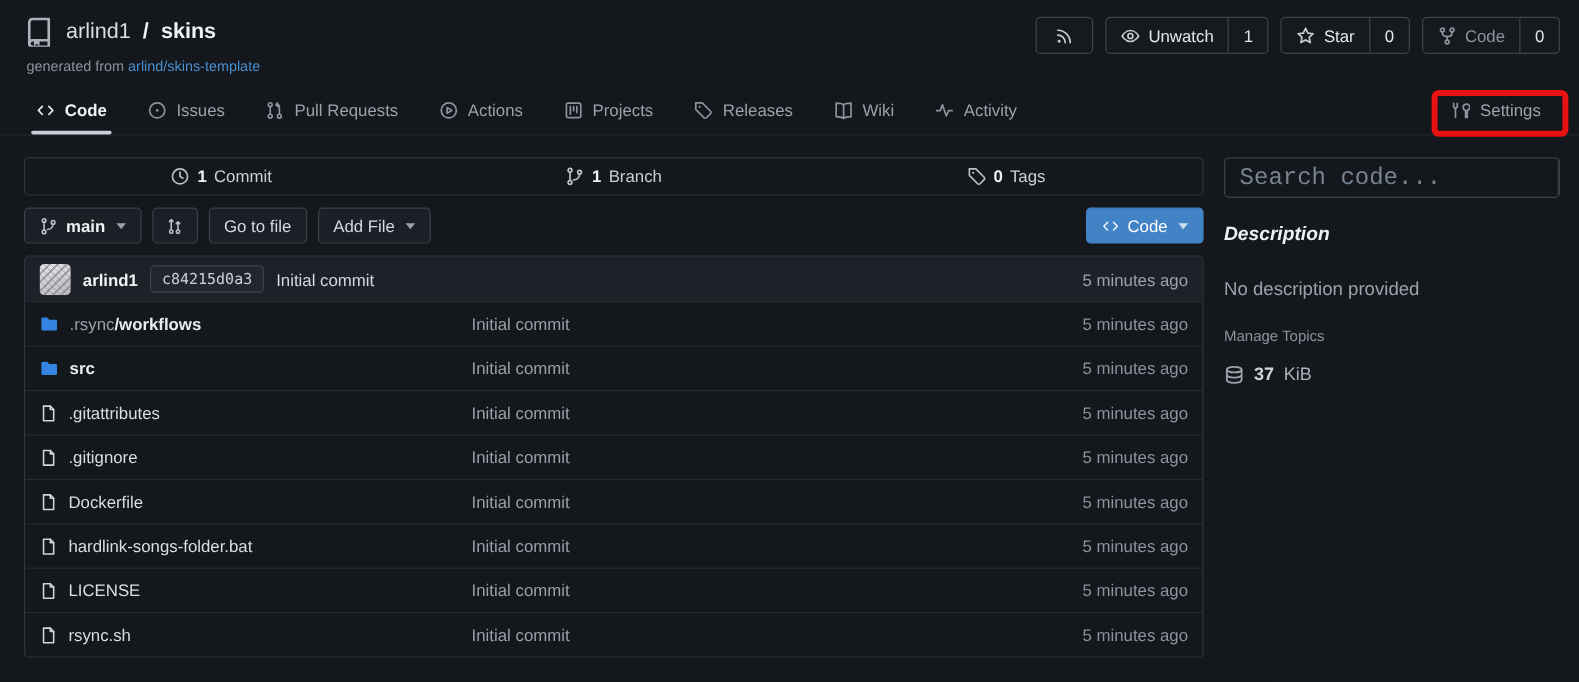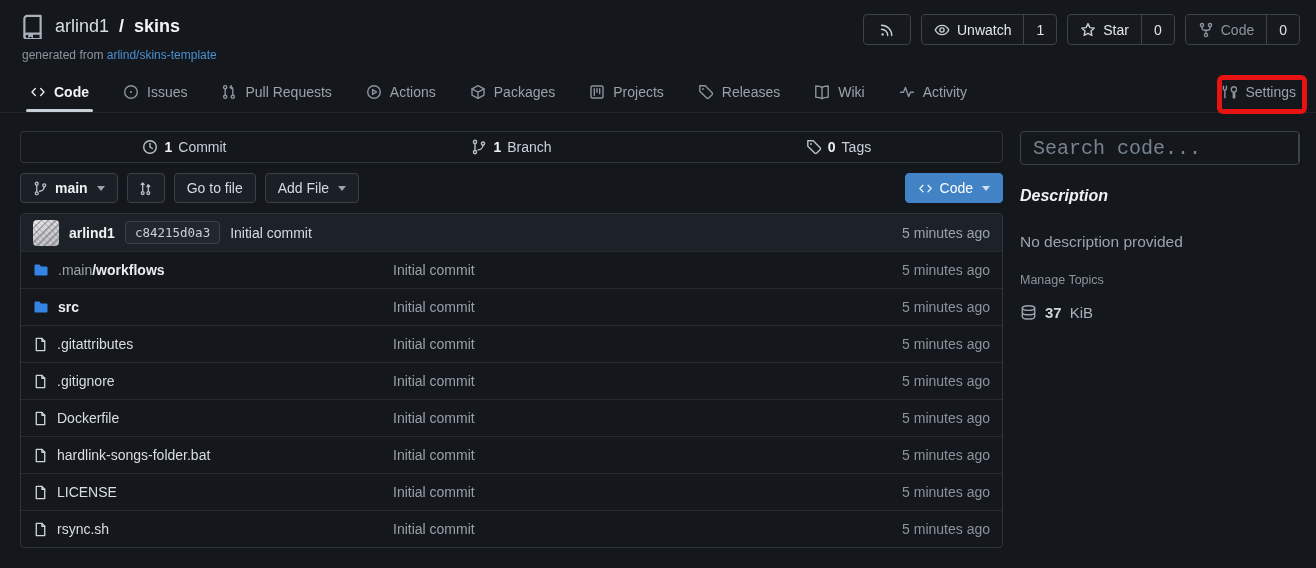--- a/index.html
+++ b/index.html
@@ -30,21 +30,21 @@
   .btn-muted, .btn-muted .seg-icon { color:#8b949e; }
   .rss-btn { width:46px; justify-content:center; padding:0; }
 
   
   .tabs { display:flex; align-items:stretch; gap:34px; margin-top:10px; padding:0 16px 0 30px; height:41px; border-bottom:1px solid #21262d; }
   .tab { display:flex; align-items:center; gap:8px; color:#9aa3ab; cursor:pointer; position:relative; white-space:nowrap; }
   .tab .tab-icon { color:#8b949e; }
   .tab.active { color:#f0f3f6; font-weight:700; }
   .tab.active .tab-icon { color:#e7ebee; }
   .tab.active::after { content:""; position:absolute; left:-4px; right:-4px; bottom:0; height:3px; background:#c8cfd6; border-radius:2px; }
-  .settings-wrap { margin-left:auto; position:relative; display:flex; align-items:center; padding:0 4px; }
+  .settings-wrap { margin-left:auto; position:relative; display:flex; align-items:center; padding:0 16px; }
   .red-box { position:absolute; left:0; top:3px; right:-7px; bottom:-2px; border:5px solid #e81212; border-radius:6px; pointer-events:none; }
 
   
   .content { display:flex; gap:17px; padding:18px 16px 0 20px; }
   .main-col { width:983px; flex:0 0 983px; }
   .sidebar { flex:1; min-width:0; }
 
   
   .stats-bar { display:flex; height:32px; border:1px solid #2f353d; border-radius:4px; align-items:center; }
   .stat { flex:1; display:flex; align-items:center; justify-content:center; gap:6px; color:#c9d1d9; cursor:pointer; }
@@ -211,29 +211,20 @@
         <svg width="16" height="16" viewBox="0 0 16 16" class="ic">
             <circle cx="8" cy="8" r="6.3"></circle>
             <path d="M6.6 5.6v4.8L10.6 8z"></path>
           </svg>
       </span>
       <span>Actions</span>
     </div>
     <div class="tab">
       <span class="tab-icon">
         <svg width="16" height="16" viewBox="0 0 16 16" class="ic">
-            <path d="M8 1.6 14 4.9v6.2L8 14.4 2 11.1V4.9z"></path>
-            <path d="M2 4.9l6 3.3 6-3.3M8 8.2v6.2"></path>
-          </svg>
-      </span>
-      <span>Packages</span>
-    </div>
-    <div class="tab">
-      <span class="tab-icon">
-        <svg width="16" height="16" viewBox="0 0 16 16" class="ic">
             <rect x="2" y="2" width="12" height="12" rx="1.5"></rect>
             <path d="M5.3 4.8v6.4M8 4.8v3.4M10.7 4.8v5"></path>
           </svg>
       </span>
       <span>Projects</span>
     </div>
     <div class="tab">
       <span class="tab-icon">
         <svg width="16" height="16" viewBox="0 0 16 16" class="ic">
             <path d="M1.8 1.8h5.4l6.9 6.9a1.4 1.4 0 0 1 0 2l-3.4 3.4a1.4 1.4 0 0 1-2 0L1.8 7.2z"></path>
@@ -360,21 +351,21 @@
           <span class="commit-time">5 minutes ago</span>
         </div>
 
         <div class="file-row folder">
           <span class="fname">
             <span class="folder-glyph">
                 <svg width="16" height="16" viewBox="0 0 16 16">
                   <path fill="currentColor" d="M1.5 3.6a1.1 1.1 0 0 1 1.1-1.1h3.8l1.6 1.9h5.4a1.1 1.1 0 0 1 1.1 1.1v6.9a1.1 1.1 0 0 1-1.1 1.1H2.6a1.1 1.1 0 0 1-1.1-1.1z"></path>
                 </svg>
               </span>
-            <span><span class="prefix">.main</span><span class="n">/workflows</span></span>
+            <span><span class="prefix">.rsync</span><span class="n">/workflows</span></span>
           </span>
           <span class="fmsg">Initial commit</span>
           <span class="ftime">5 minutes ago</span>
         </div>
 
         <div class="file-row folder">
           <span class="fname">
             <span class="folder-glyph">
                 <svg width="16" height="16" viewBox="0 0 16 16">
                   <path fill="currentColor" d="M1.5 3.6a1.1 1.1 0 0 1 1.1-1.1h3.8l1.6 1.9h5.4a1.1 1.1 0 0 1 1.1 1.1v6.9a1.1 1.1 0 0 1-1.1 1.1H2.6a1.1 1.1 0 0 1-1.1-1.1z"></path>

